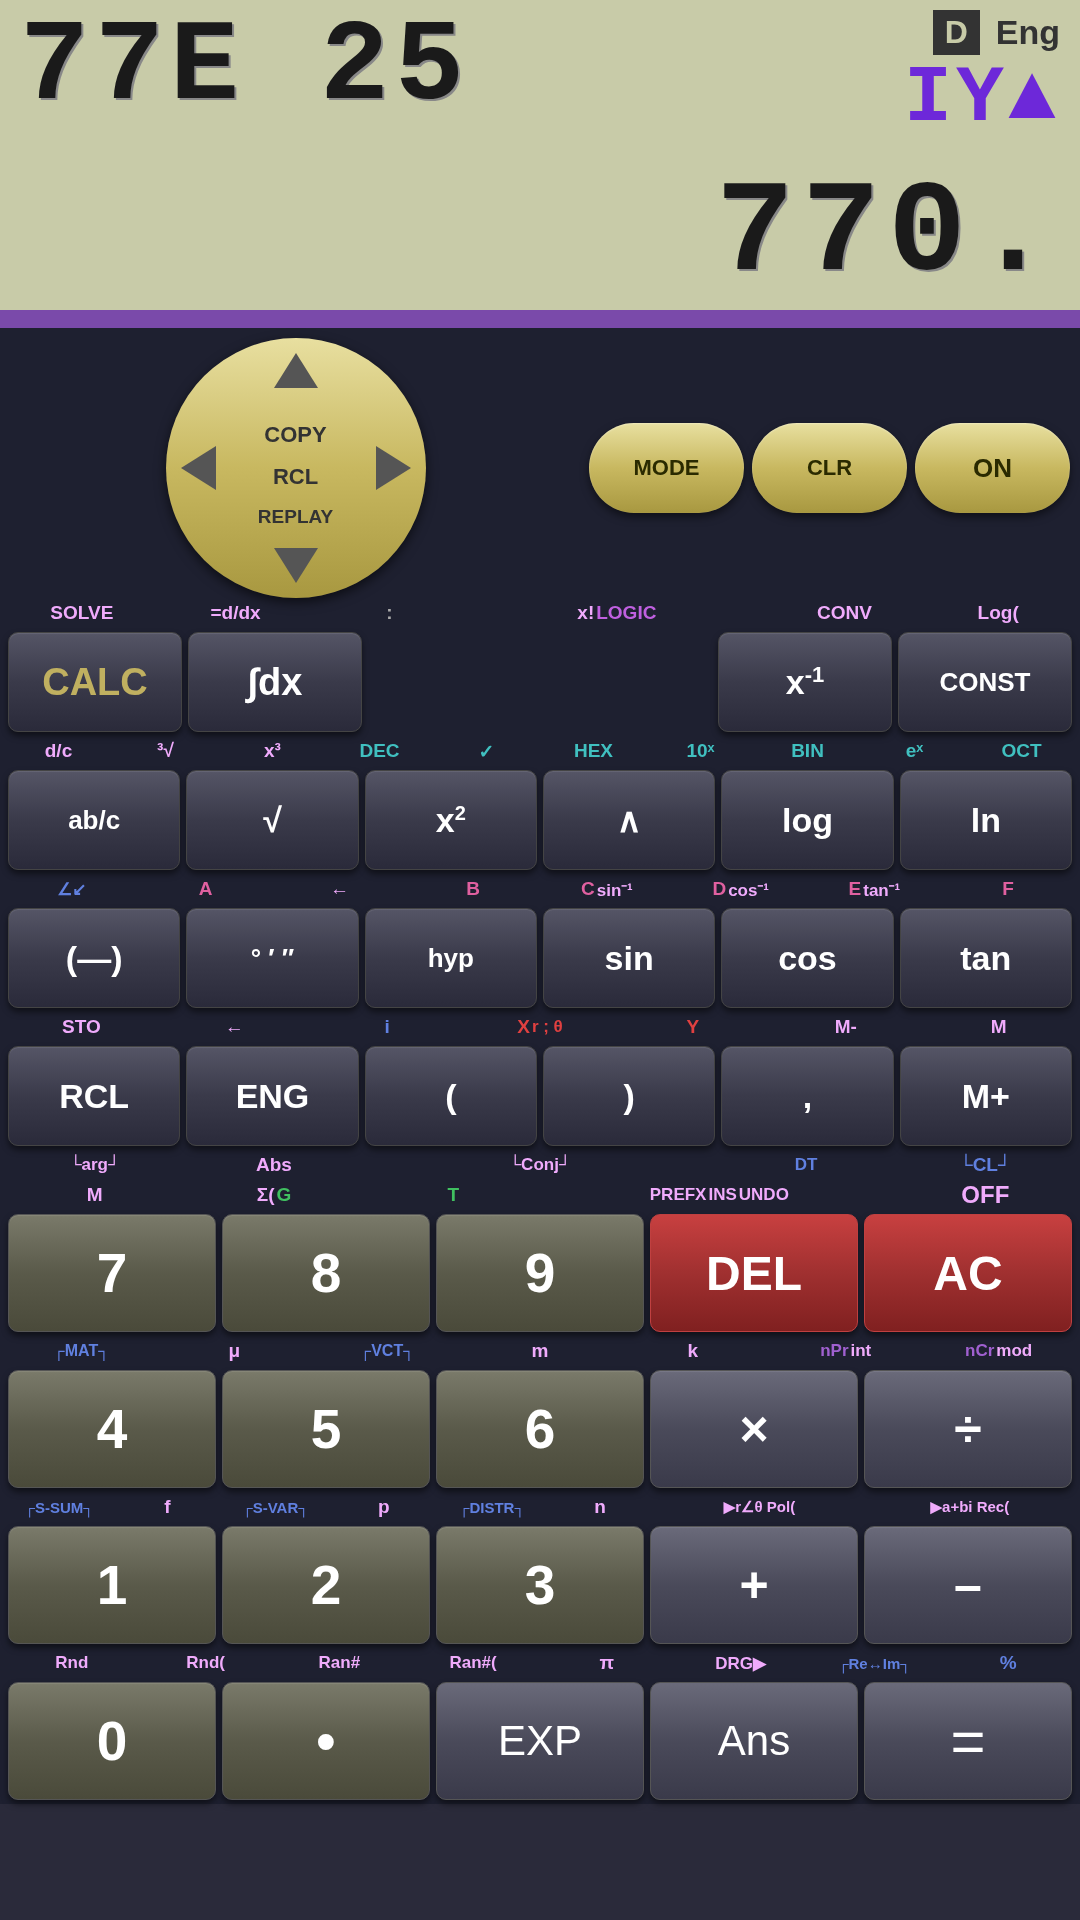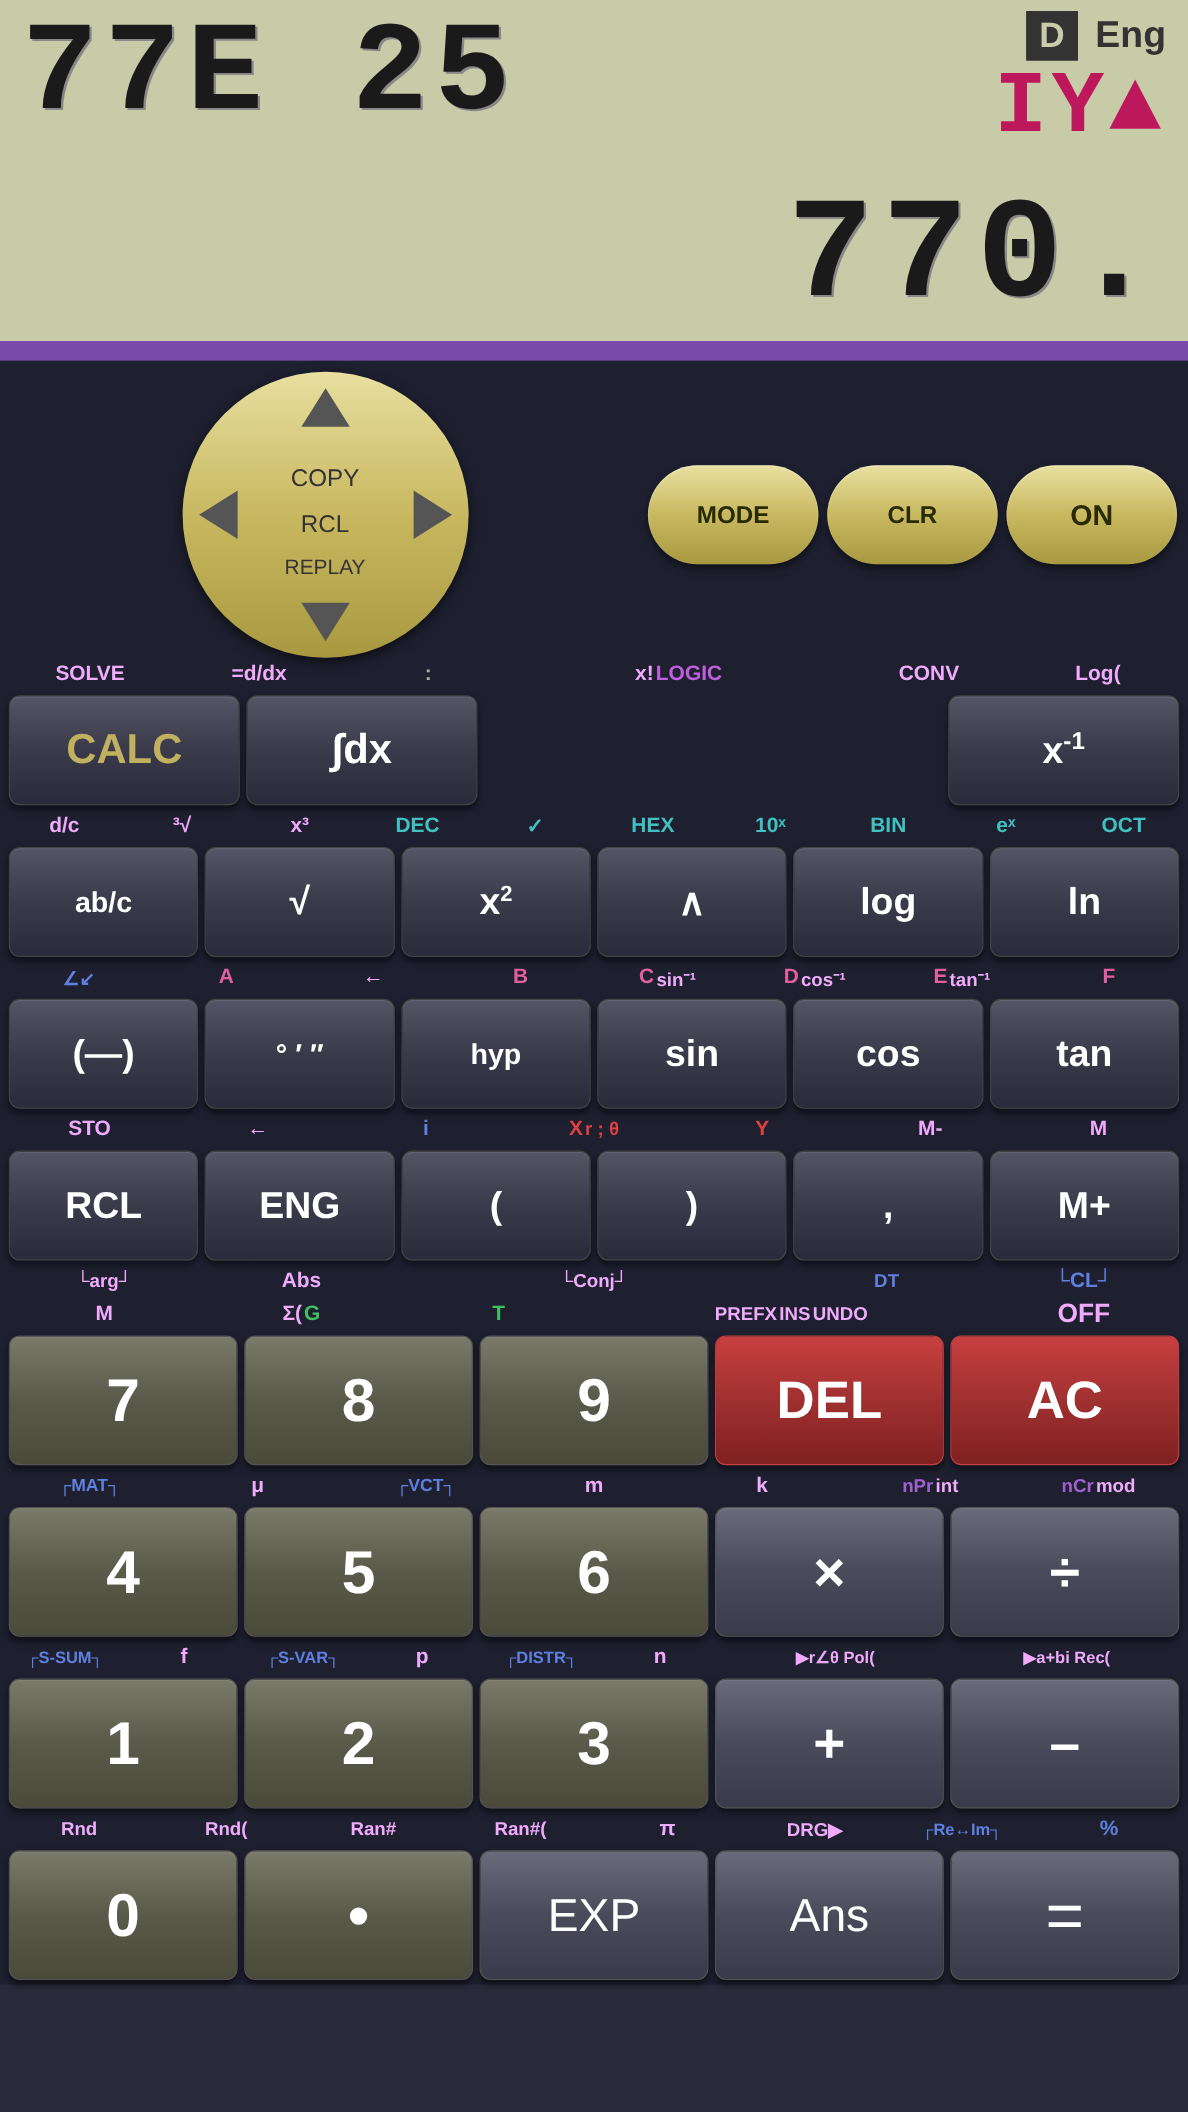--- a/index.html
+++ b/index.html
@@ -135,21 +135,21 @@
 
     #dpad-center-labels {
       display: flex;
       flex-direction: column;
       align-items: center;
       gap: 2px;
     }
 
     .dpad-center-text {
       font-size: 22px;
-      font-weight: normal;
+      font-weight: bold;
       color: #333;
       margin-top: 14px;
     }
 
     
     .btn-row {
       display: flex;
       padding: 4px 8px;
       gap: 6px;
     }
@@ -292,21 +292,21 @@
 <body>
 
 <div id="display">
   <div id="display-top-row">
     <div style="font-family: 'Courier New', monospace; font-size: 115px; font-weight: bold; color: #1a1a1a; letter-spacing: 6px; line-height: 1; text-shadow: 2px 2px 0 #888;">77E 25</div>
     <div id="display-top-right" style="display: flex; flex-direction: column; align-items: flex-end; gap: 4px;">
       <div style="display: flex; gap: 16px; align-items: center;">
         <span style="background: #333; color: #c8cba8; font-size: 32px; font-weight: bold; padding: 2px 10px; border: 2px solid #333;">D</span>
         <span style="font-size: 34px; color: #333; font-weight: bold;">Eng</span>
       </div>
-      <div style="font-family: 'Courier New', monospace; font-size: 80px; font-weight: bold; color: #be185d; letter-spacing: 4px; line-height: 1;">IY▲</div>
+      <div style="font-family: 'Courier New', monospace; font-size: 80px; font-weight: bold; color: #6d28d9; letter-spacing: 4px; line-height: 1;">IY▲</div>
     </div>
   </div>
   <div style="font-family: 'Courier New', monospace; font-size: 130px; font-weight: bold; color: #1a1a1a; letter-spacing: 8px; text-align: right; line-height: 1; text-shadow: 2px 2px 0 #888;">770.</div>
 </div>
 
 <div id="separator"></div>
 
 <div id="calc-body">
 
   <div style="display: flex; align-items: center; padding: 10px 10px 0 10px; gap: 8px;">
@@ -354,20 +354,23 @@
     <button class="calc-btn">
       <span class="calc-btn-label" style="font-size: 38px; color: #c0b060;">CALC</span>
     </button>
     <button class="calc-btn">
       <span class="calc-btn-label" style="font-size: 38px;">∫dx</span>
     </button>
     <div style="flex: 2;"></div>
     <button class="calc-btn">
       <span class="calc-btn-label">x<sup style="font-size:22px;">-1</sup></span>
     </button>
+    <button class="calc-btn">
+      <span class="calc-btn-label small">CONST</span>
+    </button>
   </div>
 
   <div class="secondary-label-row">
     <span class="sec-label sec-yellow">d/c</span>
     <span class="sec-label sec-yellow">³√</span>
     <span class="sec-label sec-yellow">x³</span>
     <span class="sec-label sec-cyan">DEC</span>
     <span class="sec-label sec-cyan">✓</span>
     <span class="sec-label sec-cyan">HEX</span>
     <span class="sec-label sec-cyan">10ˣ</span>

